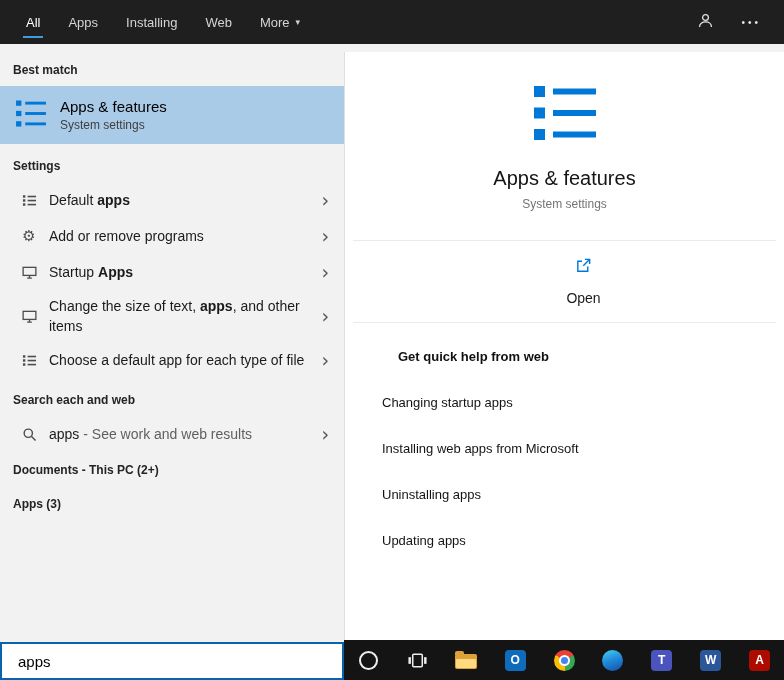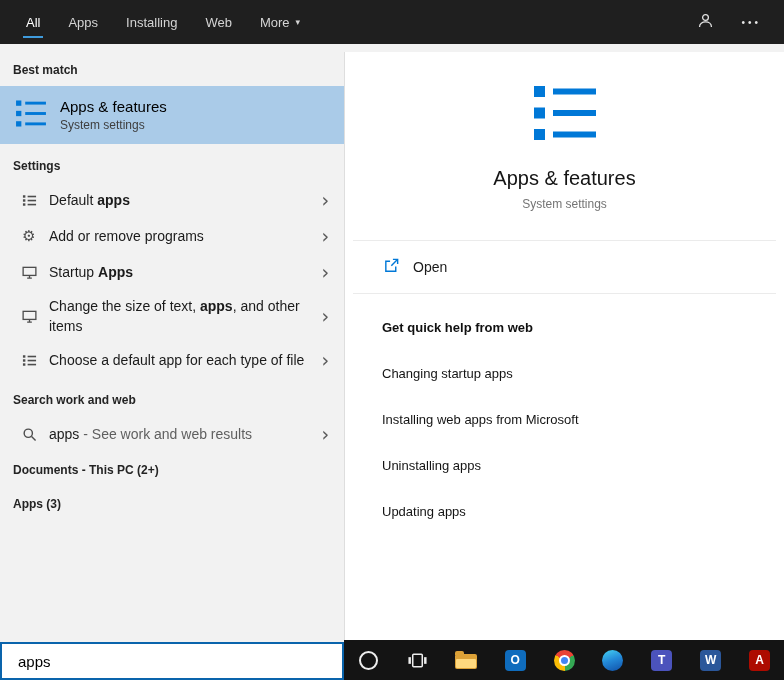--- a/index.html
+++ b/index.html
@@ -43,23 +43,23 @@
   .searchwrap { position:absolute; left:0; bottom:0; width:344px; height:38px; background:#fff; border:2px solid #0a64ac; }
   .searchwrap input { width:100%; height:100%; border:none; outline:none; padding:0 0 0 16px; font-size:15px; color:#000; font-family:inherit; background:transparent; }
 
   
   .preview { position:absolute; top:52px; left:344px; right:0; bottom:40px; background:#fff; border-left:1px solid #dedede; }
   .pv-icon { margin:33px auto 0; width:62px; height:56px; }
   .pv-title { margin:26px 0 0; text-align:center; font-size:20px; font-weight:400; color:#141414; }
   .pv-sub { text-align:center; font-size:12px; color:#747474; margin-top:7px; }
   .divider { border:none; border-top:1px solid #ebebeb; margin:0 8px; }
   .divider.first { margin-top:29px; }
-  .open-row { display:flex; align-items:center; gap:13px; padding:16px 0 16px 38px; font-size:14px; color:#1b1b1b; cursor:default; }
+  .open-row { display:flex; align-items:center; gap:13px; padding:16px 0 16px 38px; font-size:14px; color:#1b1b1b; cursor:default;flex-direction:column; }
   .help { padding:26px 30px 0 37px; }
-  .help-h { font-size:13px; font-weight:700; color:#101010; }
+  .help-h { font-size:13px; font-weight:700; color:#101010;margin-left:16px; }
   .help-link { font-size:13px; color:#141414; margin-top:31px; cursor:default; }
 
   
   .taskbar { position:absolute; left:344px; right:0; bottom:0; height:40px; background:#141414; display:flex; align-items:center; }
   .tb-item { flex:1; height:100%; display:flex; align-items:center; justify-content:center; }
   .cortana { width:19px; height:19px; border:2px solid #eeeeee; border-radius:50%; }
   .folder { position:relative; width:22px; height:15px; background:#dca137; border-radius:2px; margin-top:3px; }
   .folder::before { content:""; position:absolute; top:-3px; left:0; width:9px; height:4px; background:#dca137; border-radius:2px 2px 0 0; }
   .folder::after { content:""; position:absolute; left:1px; right:1px; bottom:1px; height:9px; background:#ffd97e; border-radius:1px; }
   .tile { width:21px; height:21px; border-radius:4px; color:#fff; font-weight:700; font-size:12px; display:flex; align-items:center; justify-content:center; }
@@ -182,21 +182,21 @@
           <rect x="1" y="6.7" width="2.6" height="2.6"></rect>
             <rect x="6" y="7.2" width="9" height="1.7"></rect>
           <rect x="1" y="11" width="2.6" height="2.6"></rect>
             <rect x="6" y="11.5" width="9" height="1.7"></rect>
         </svg>
       </span>
       <span class="lbl"><span>Choose a default app for each type of file</span><b></b><span></span></span>
       <span class="chev">›</span>
     </div>
 
-    <div class="sec-h tight">Search work and web</div>
+    <div class="sec-h tight">Search each and web</div>
 
     <div class="item web">
       <span class="ic">
         <svg width="15" height="15" viewBox="0 0 16 16" fill="none" stroke="#4d4d4d" stroke-width="1.5">
           <circle cx="6.7" cy="6.7" r="4.4"></circle>
             <path d="M10.2 10.2L14.5 14.5"></path>
         </svg>
       </span>
       <span class="lbl"><span>apps</span><span class="rest"> - See work and web results</span></span>
       <span class="chev">›</span>

